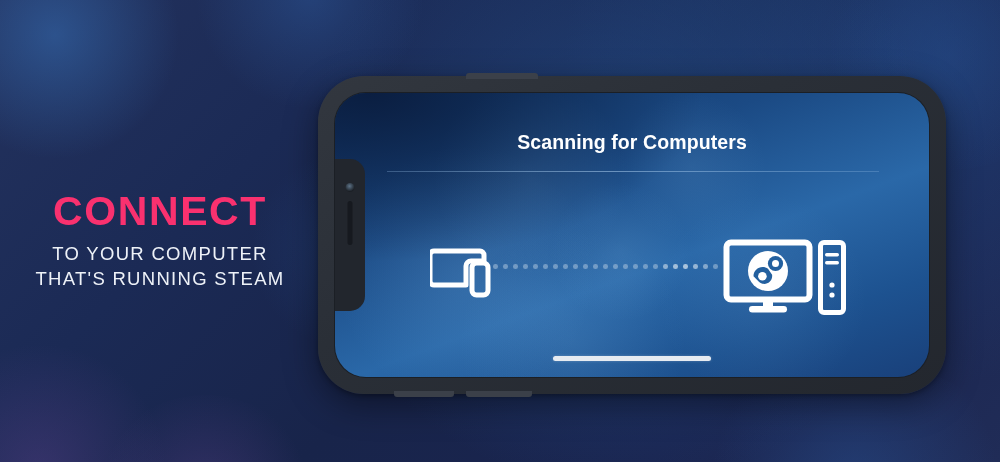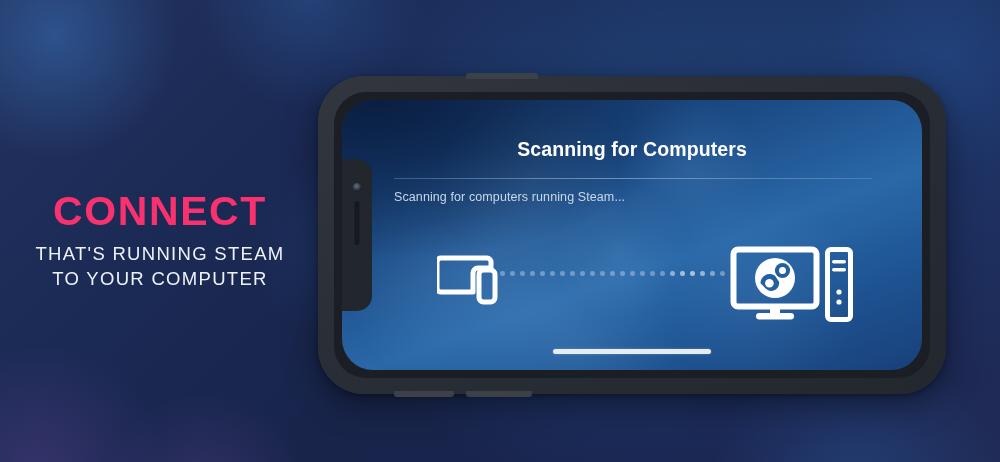--- a/index.html
+++ b/index.html
@@ -59,21 +59,21 @@
     width: 628px; height: 318px;
     border-radius: 46px;
     background: linear-gradient(150deg, #32373f 0%, #2a2f37 40%, #23272e 100%);
     box-shadow: 0 10px 34px rgba(0,0,0,0.42), 0 2px 5px rgba(0,0,0,0.3);
     padding: 16px;
   }
   .phone-inner {
     position: relative; width: 100%; height: 100%;
     border-radius: 32px;
     background: #1b1f25;
-    padding: 8px;
+    padding: 1px;
   }
   .screen {
     position: relative; width: 100%; height: 100%;
     border-radius: 31px; overflow: hidden;
     background:
       radial-gradient(circle at 22% 64%, rgba(120,176,226,0.20) 0%, rgba(120,176,226,0) 26%),
       radial-gradient(circle at 33% 30%, rgba(126,180,228,0.16) 0%, rgba(126,180,228,0) 22%),
       radial-gradient(circle at 48% 56%, rgba(128,184,230,0.15) 0%, rgba(128,184,230,0) 20%),
       radial-gradient(circle at 60% 26%, rgba(122,178,226,0.13) 0%, rgba(122,178,226,0) 18%),
       radial-gradient(circle at 72% 72%, rgba(120,176,226,0.12) 0%, rgba(120,176,226,0) 22%),
@@ -159,42 +159,41 @@
   <div class="bokeh bk2"></div>
   <div class="bokeh bk3"></div>
   <div class="bokeh bk4"></div>
   <div class="bokeh bk5"></div>
   <div class="bokeh bk6"></div>
   <div class="bokeh bk7"></div>
 
   <div class="copy">
     <div class="headline">CONNECT</div>
     <div class="subline">
+      <div>TO YOUR COMPUTER</div>
       <div>THAT'S RUNNING STEAM</div>
-      <div>TO YOUR COMPUTER</div>
     </div>
   </div>
 
   <div class="phone">
 
     <div class="btn-nub nub-top" style="left:148px;"></div>
     <div class="btn-nub nub-bot" style="left:76px; width:60px;"></div>
     <div class="btn-nub nub-bot" style="left:148px; width:66px;"></div>
 
     <div class="phone-inner">
       <div class="screen">
 
         <div class="notch">
           <div class="notch-cam"></div>
           <div class="notch-speaker"></div>
         </div>
 
         <div class="sc-title">Scanning for Computers</div>
         <div class="sc-divider"></div>
-        <div class="sc-status">Scanning for computers running Steam...</div>
 
         <div class="icon-row">
 
           <span class="mobile-icon">
             <svg width="62" height="58" viewBox="0 0 62 58" fill="none">
 
               <path d="M4 10 h46 a4 4 0 0 1 4 4 v6 h-13 a5 5 0 0 0 -5 5 v19 h-32 a4 4 0 0 1 -4 -4 v-26 a4 4 0 0 1 4 -4 z" stroke="#ffffff" stroke-width="5" stroke-linejoin="round" fill="none"></path>
 
               <rect x="42" y="22" width="16" height="32" rx="4.5" stroke="#ffffff" stroke-width="5" fill="none"></rect>
             </svg>

